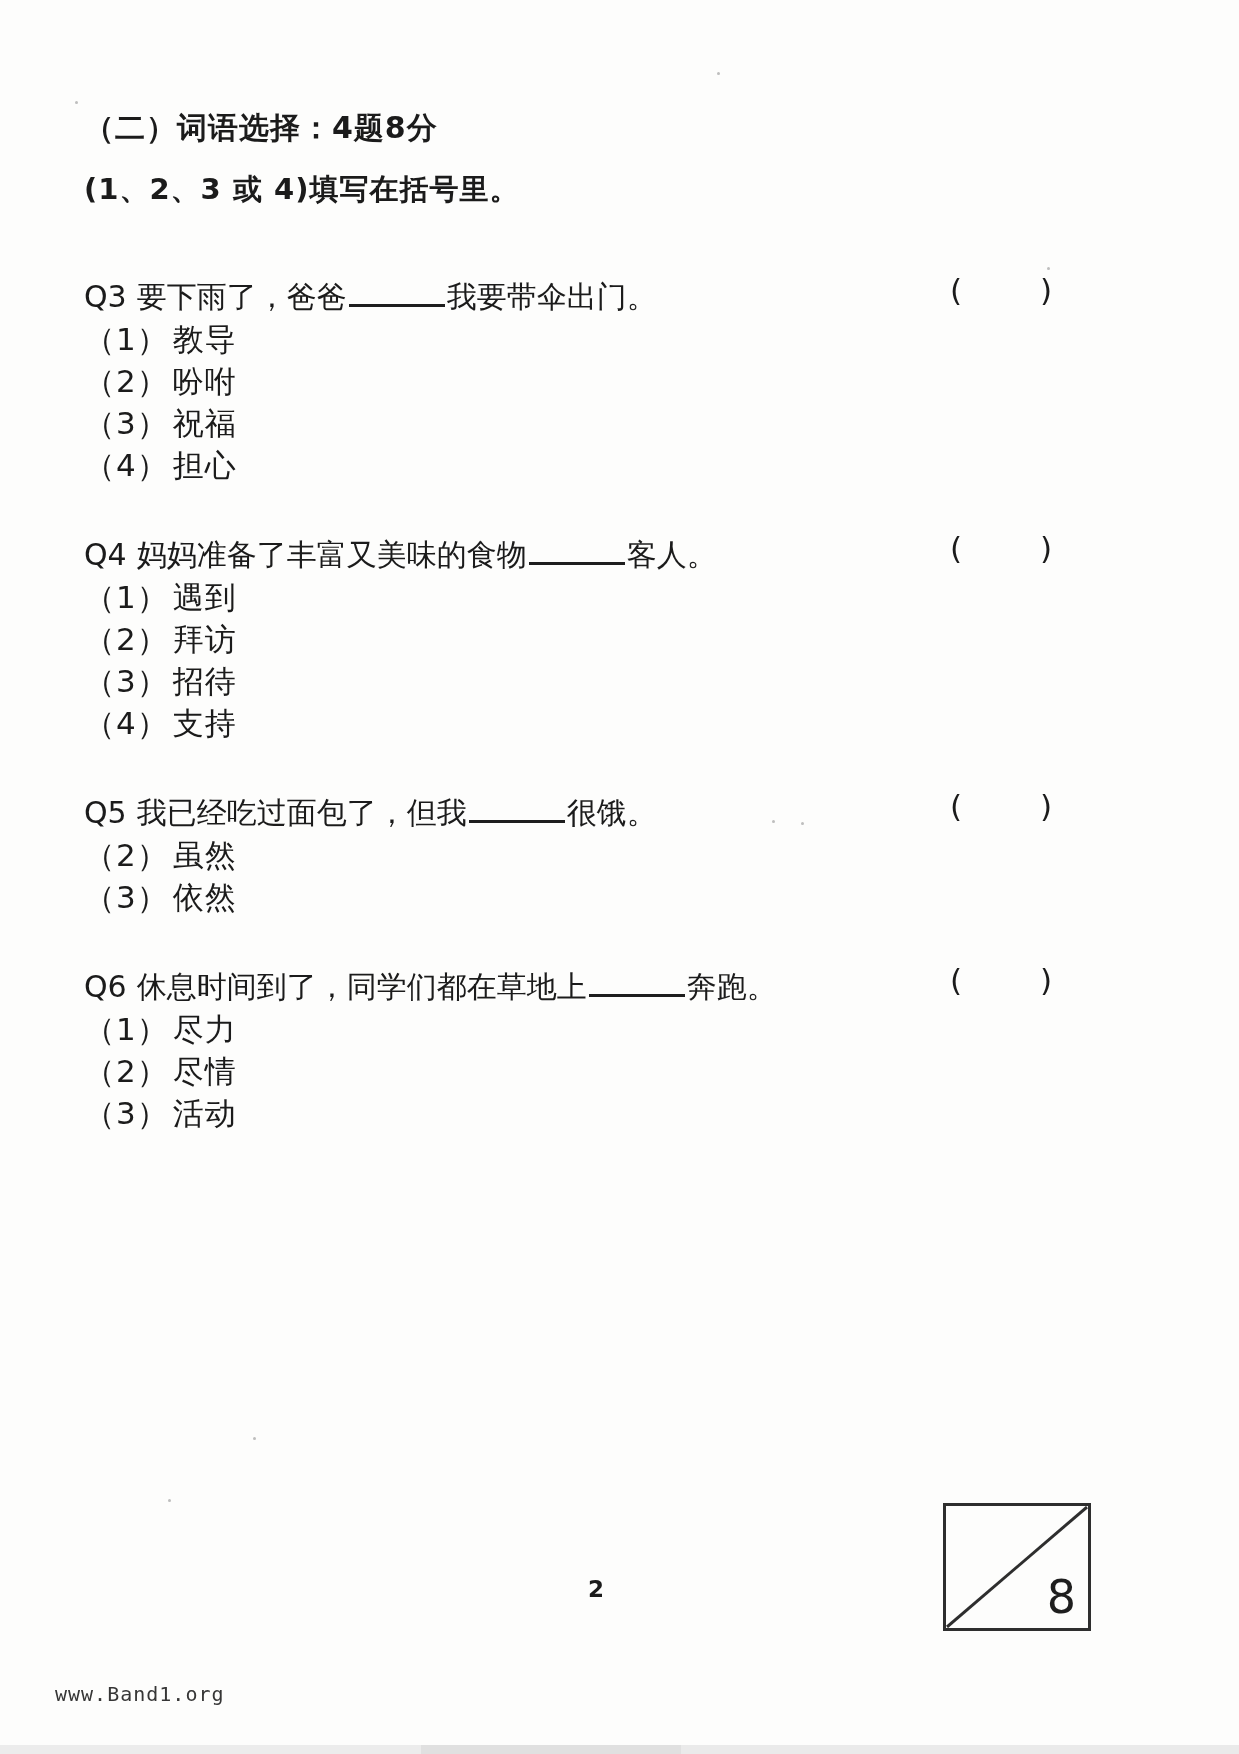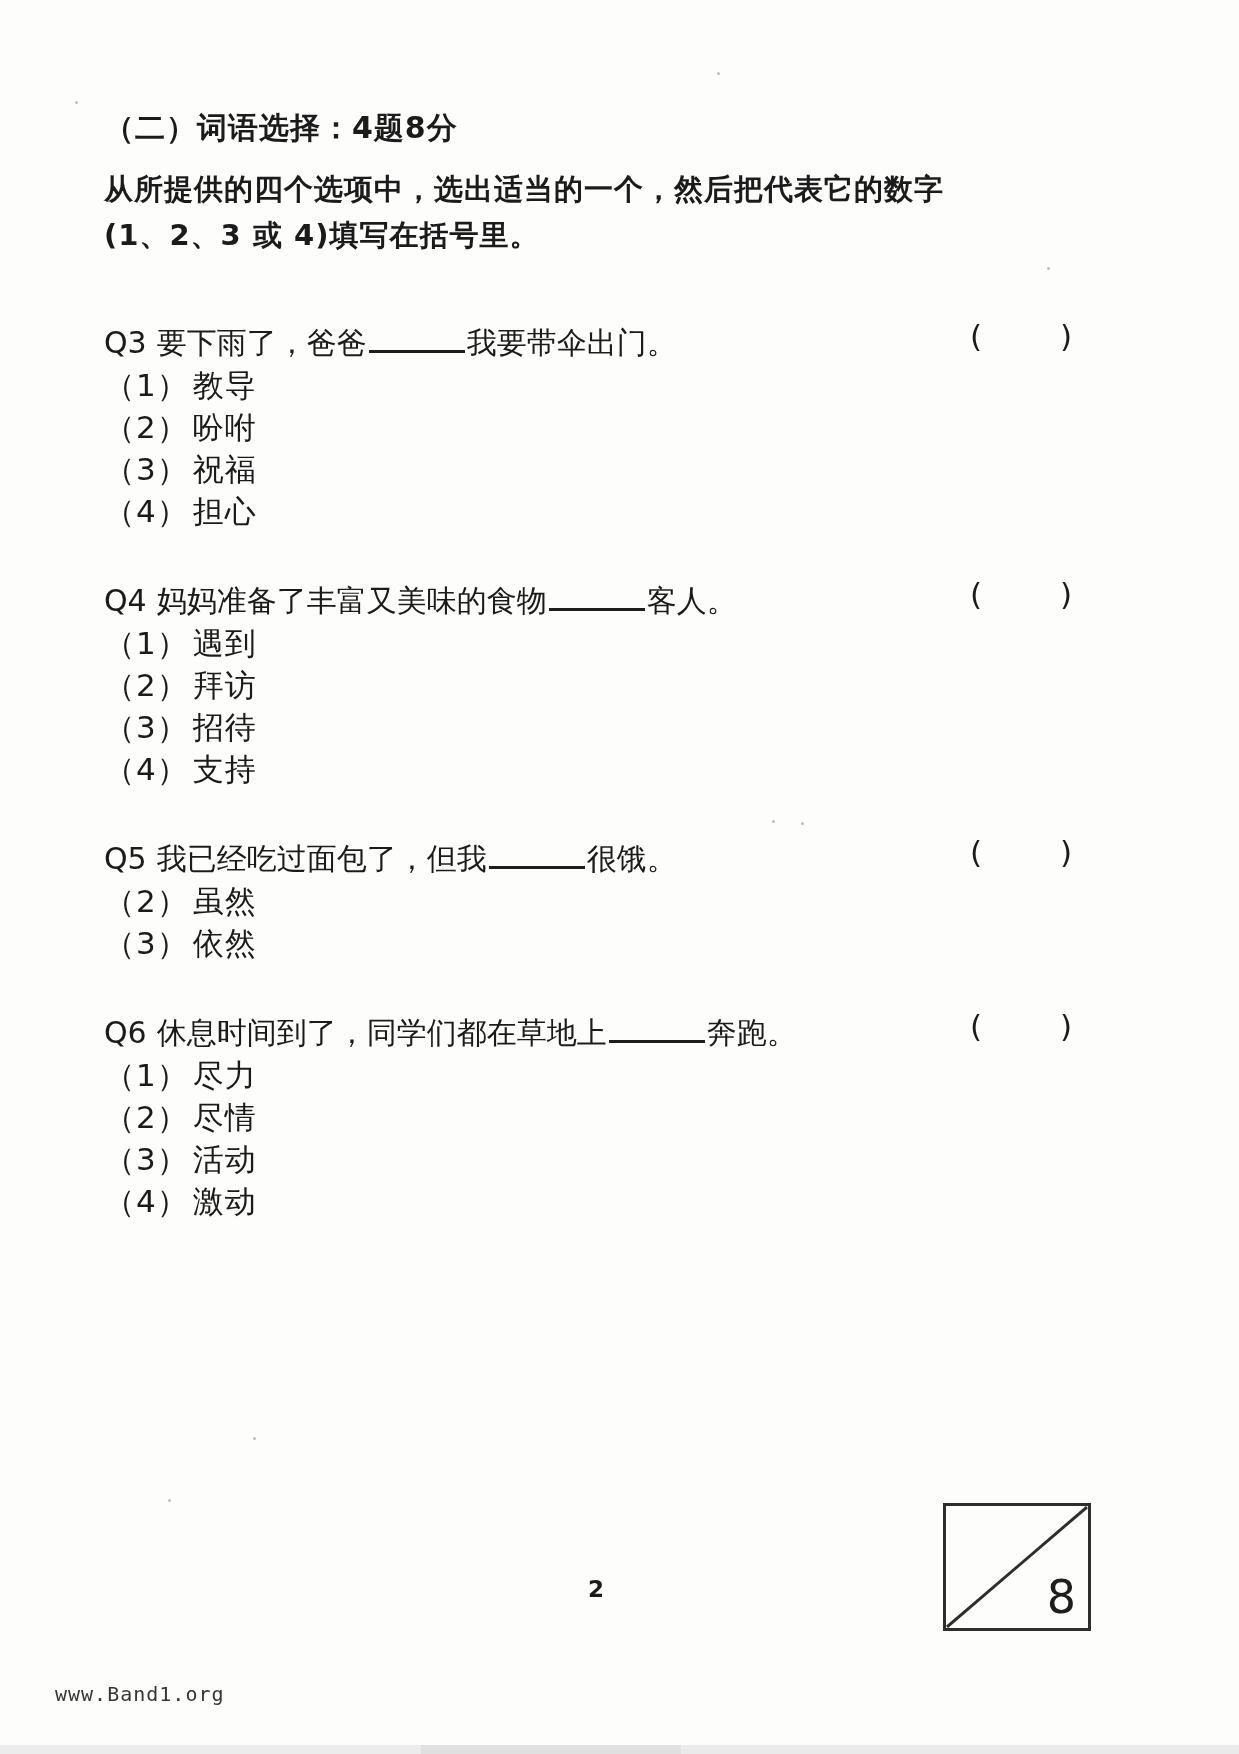--- a/index.html
+++ b/index.html
@@ -7,21 +7,21 @@
     position: relative;
     width: 1239px;
     height: 1754px;
     background: #fdfdfc;
     overflow: hidden;
     font-family: "DejaVu Sans", sans-serif;
     color: #1b1b1b;
   }
   .content {
     position: absolute;
-    left: 104px;
+    left: 84px;
     top: 108px;
     width: 1010px;
   }
   .section-title {
     font-size: 30px;
     font-weight: 700;
     letter-spacing: 1px;
     margin-bottom: 12px;
     height: 46px;
   }
@@ -119,21 +119,20 @@
     opacity: 0.55;
   }
 </style>
 </head>
 <body>
 
 <div class="page">
   <div class="content">
 
     <div class="section-title">（二）词语选择：4题8分</div>
-    <div class="instruction">从所提供的四个选项中，选出适当的一个，然后把代表它的数字</div>
     <div class="instruction">(1、2、3 或 4)填写在括号里。</div>
 
     <div class="question first">
       <div class="q-line">
         <span class="q-id">Q3</span><span>要下雨了，爸爸</span><span class="blank"></span><span>我要带伞出门。</span>
         <span class="bracket-pair">
           <span>(</span>
           <span>)</span>
         </span>
       </div>
@@ -173,21 +172,20 @@
       <div class="q-line">
         <span class="q-id">Q6</span><span>休息时间到了，同学们都在草地上</span><span class="blank"></span><span>奔跑。</span>
         <span class="bracket-pair">
           <span>(</span>
           <span>)</span>
         </span>
       </div>
       <div class="option"><span class="opt-marker">（1）</span><span>尽力</span></div>
       <div class="option"><span class="opt-marker">（2）</span><span>尽情</span></div>
       <div class="option"><span class="opt-marker">（3）</span><span>活动</span></div>
-      <div class="option"><span class="opt-marker">（4）</span><span>激动</span></div>
     </div>
 
   </div>
 
   <div class="page-number">2</div>
 
   <div class="score-box">
     <svg width="142" height="122" viewBox="0 0 142 122">
       <line x1="1" y1="121" x2="141" y2="1" stroke="#2e2e2e" stroke-width="3"></line>
     </svg>

